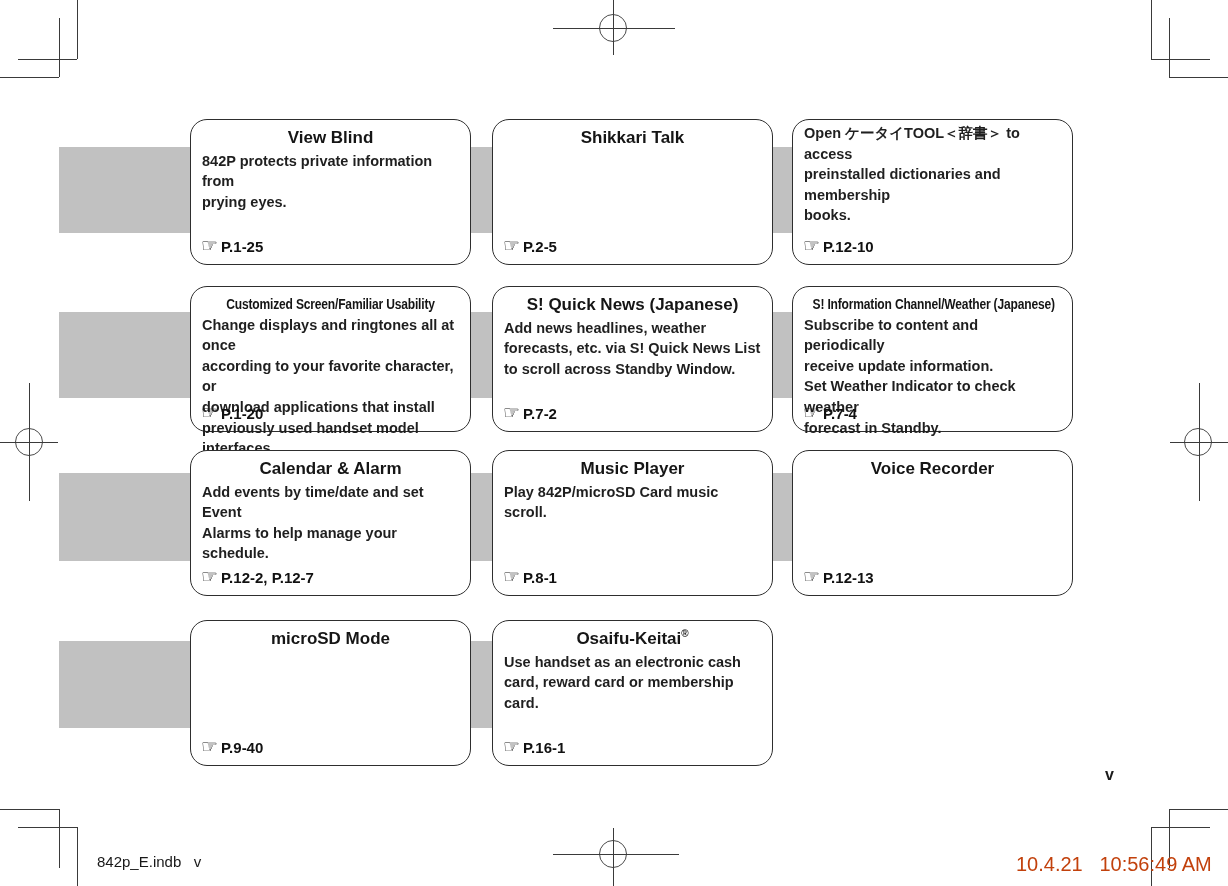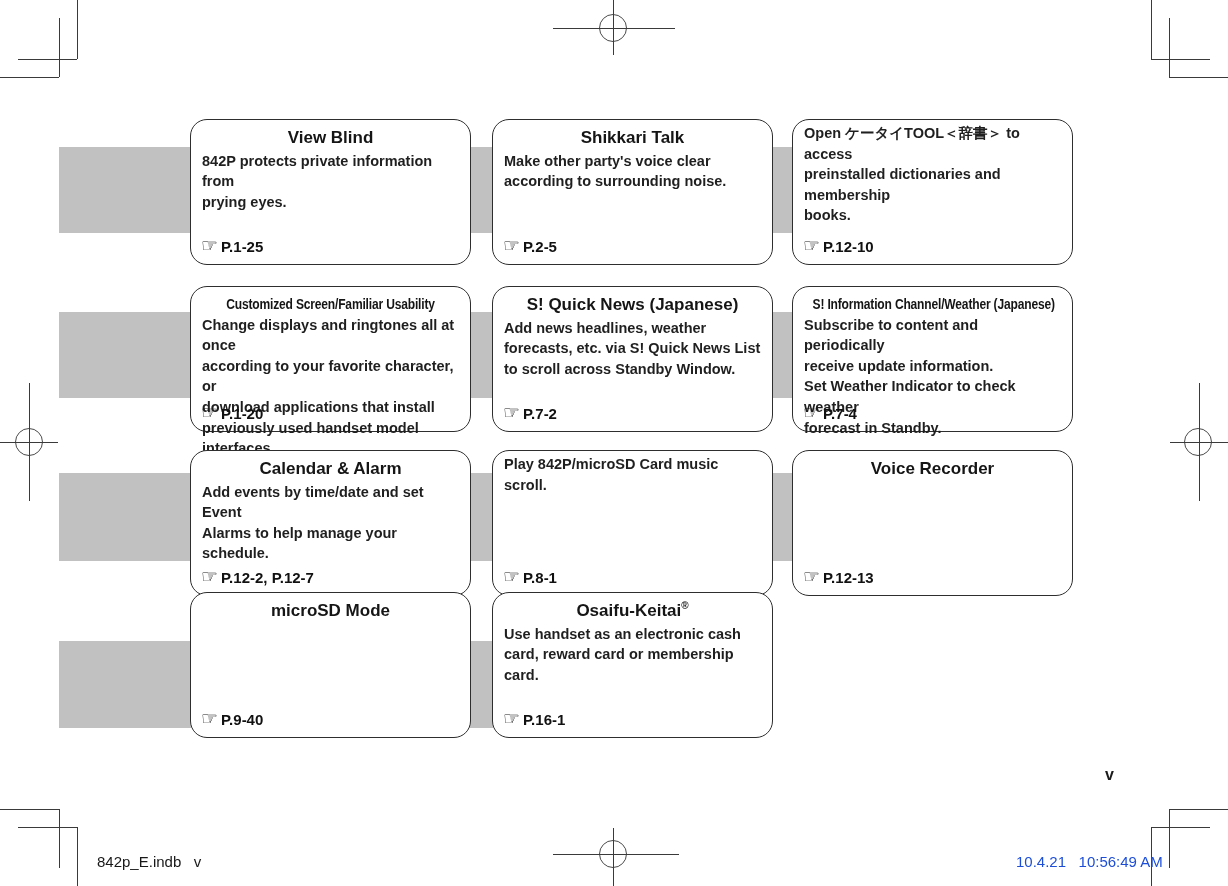--- a/index.html
+++ b/index.html
@@ -11,21 +11,21 @@
   .bar{position:absolute;left:59px;background:#c1c1c1;z-index:1;}
   .bar0{top:147px;height:86px;width:1001px;}
   .bar1{top:312px;height:86px;width:1001px;}
   .bar2{top:473px;height:88px;width:1001px;}
   .bar3{top:641px;height:87px;width:701px;}
   
   .card{
     position:absolute;width:281px;height:146px;background:#fff;
     border:1.5px solid #2e2e2e;border-radius:17px;z-index:2;box-sizing:border-box;
   }
-  .r0{top:119px}.r1{top:286px}.r2{top:450px}.r3{top:592px}
+  .r0{top:119px}.r1{top:286px}.r2{top:450px}.r3{top:620px}
   .c0{left:190px}.c1{left:492px}.c2{left:792px}
   .card-title{
     text-align:center;font-weight:bold;font-size:17px;margin-top:7px;
     white-space:nowrap;color:#151515;
   }
   .card-title sup{font-size:10px;}
   .title-xl{font-size:14px;transform:scaleX(0.86);transform-origin:center;letter-spacing:-0.2px;}
   .card-body{
     margin:3px 11px 0 11px;font-size:14.5px;line-height:1.42;
     white-space:pre-line;color:#1f1f1f;font-weight:bold;
@@ -35,21 +35,21 @@
     display:flex;align-items:center;
   }
   .ref-icon{font-size:19px;font-weight:normal;margin-right:3px;line-height:1;position:relative;top:-1px;}
   
   .cl{position:absolute;background:#3a3a3a;z-index:3;}
   .circ{position:absolute;width:28px;height:28px;border:1px solid #4a4a4a;border-radius:50%;
         background:transparent;z-index:3;box-sizing:border-box;}
   
   .folio{position:absolute;left:1105px;top:766px;font-size:16px;font-weight:bold;z-index:4;}
   .footer-left{position:absolute;left:97px;top:853px;font-size:15px;white-space:pre;z-index:4;color:#181818;}
-  .footer-right{position:absolute;left:1016px;top:853px;font-size:15px;white-space:pre;z-index:4;color:#1d4ed8;}
+  .footer-right{position:absolute;left:1016px;top:853px;font-size:20px;white-space:pre;z-index:4;color:#c2410c;}
 </style>
 </head>
 <body>
 
 <div class="page">
 
   <div class="bar bar0"></div>
   <div class="bar bar1"></div>
   <div class="bar bar2"></div>
   <div class="bar bar3"></div>
@@ -105,22 +105,20 @@
       <div class="card-title"><span>View Blind</span><sup></sup></div>
       <div class="card-body">842P protects private information from
 prying eyes.</div>
       <div class="card-ref">
         <span class="ref-icon">☞</span>
         <span class="ref-text">P.1-25</span>
       </div>
     </div>
       <div class="card r0 c1">
       <div class="card-title"><span>Shikkari Talk</span><sup></sup></div>
-      <div class="card-body">Make other party's voice clear
-according to surrounding noise.</div>
       <div class="card-ref">
         <span class="ref-icon">☞</span>
         <span class="ref-text">P.2-5</span>
       </div>
     </div>
       <div class="card r0 c2">
       <div class="card-body">Open ケータイTOOL＜辞書＞ to access
 preinstalled dictionaries and membership
 books.</div>
       <div class="card-ref">
@@ -163,20 +161,21 @@
       <div class="card r2 c0">
       <div class="card-title"><span>Calendar &amp; Alarm</span><sup></sup></div>
       <div class="card-body">Add events by time/date and set Event
 Alarms to help manage your schedule.</div>
       <div class="card-ref">
         <span class="ref-icon">☞</span>
         <span class="ref-text">P.12-2, P.12-7</span>
       </div>
     </div>
       <div class="card r2 c1">
+      <div class="card-title"><span>Music Player</span><sup></sup></div>
       <div class="card-body">Play 842P/microSD Card music scroll.</div>
       <div class="card-ref">
         <span class="ref-icon">☞</span>
         <span class="ref-text">P.8-1</span>
       </div>
     </div>
       <div class="card r2 c2">
       <div class="card-title"><span>Voice Recorder</span><sup></sup></div>
       <div class="card-ref">
         <span class="ref-icon">☞</span>

